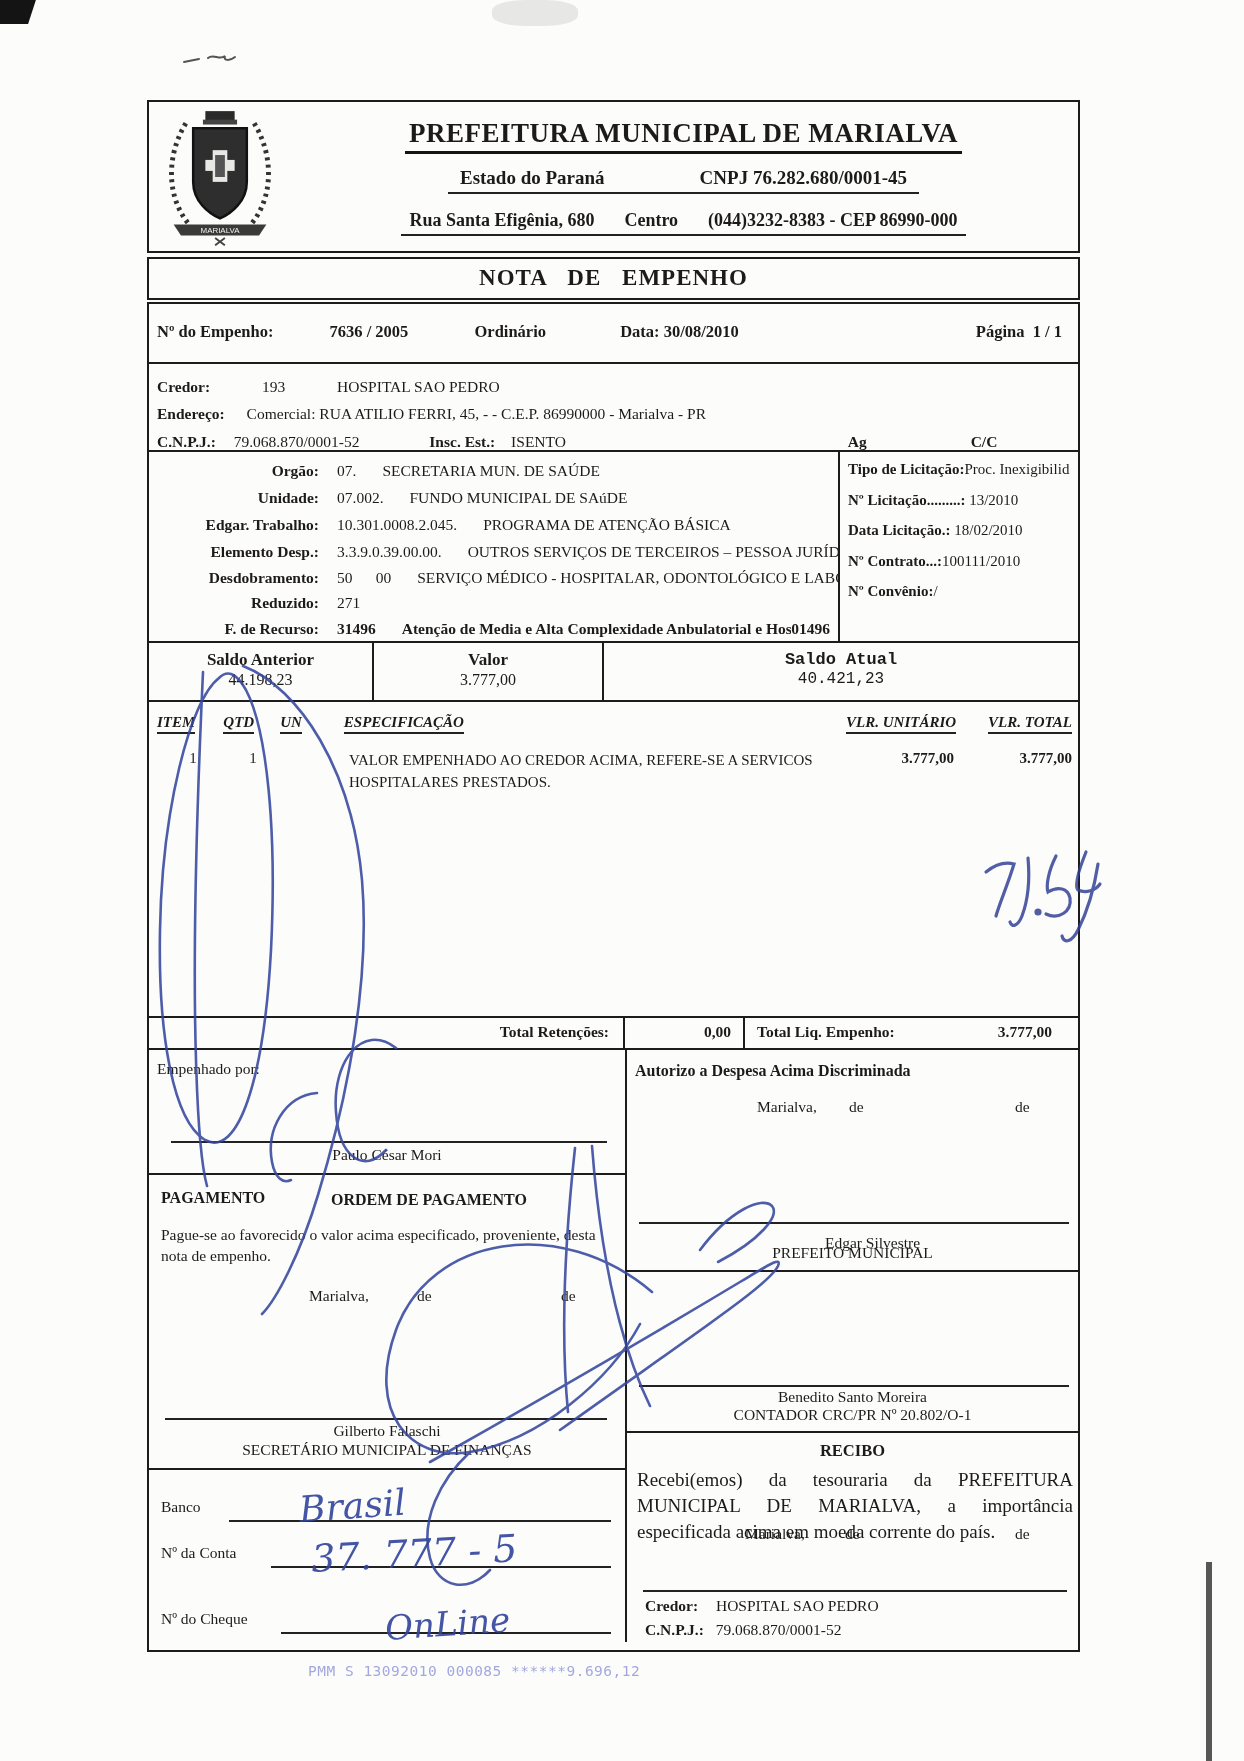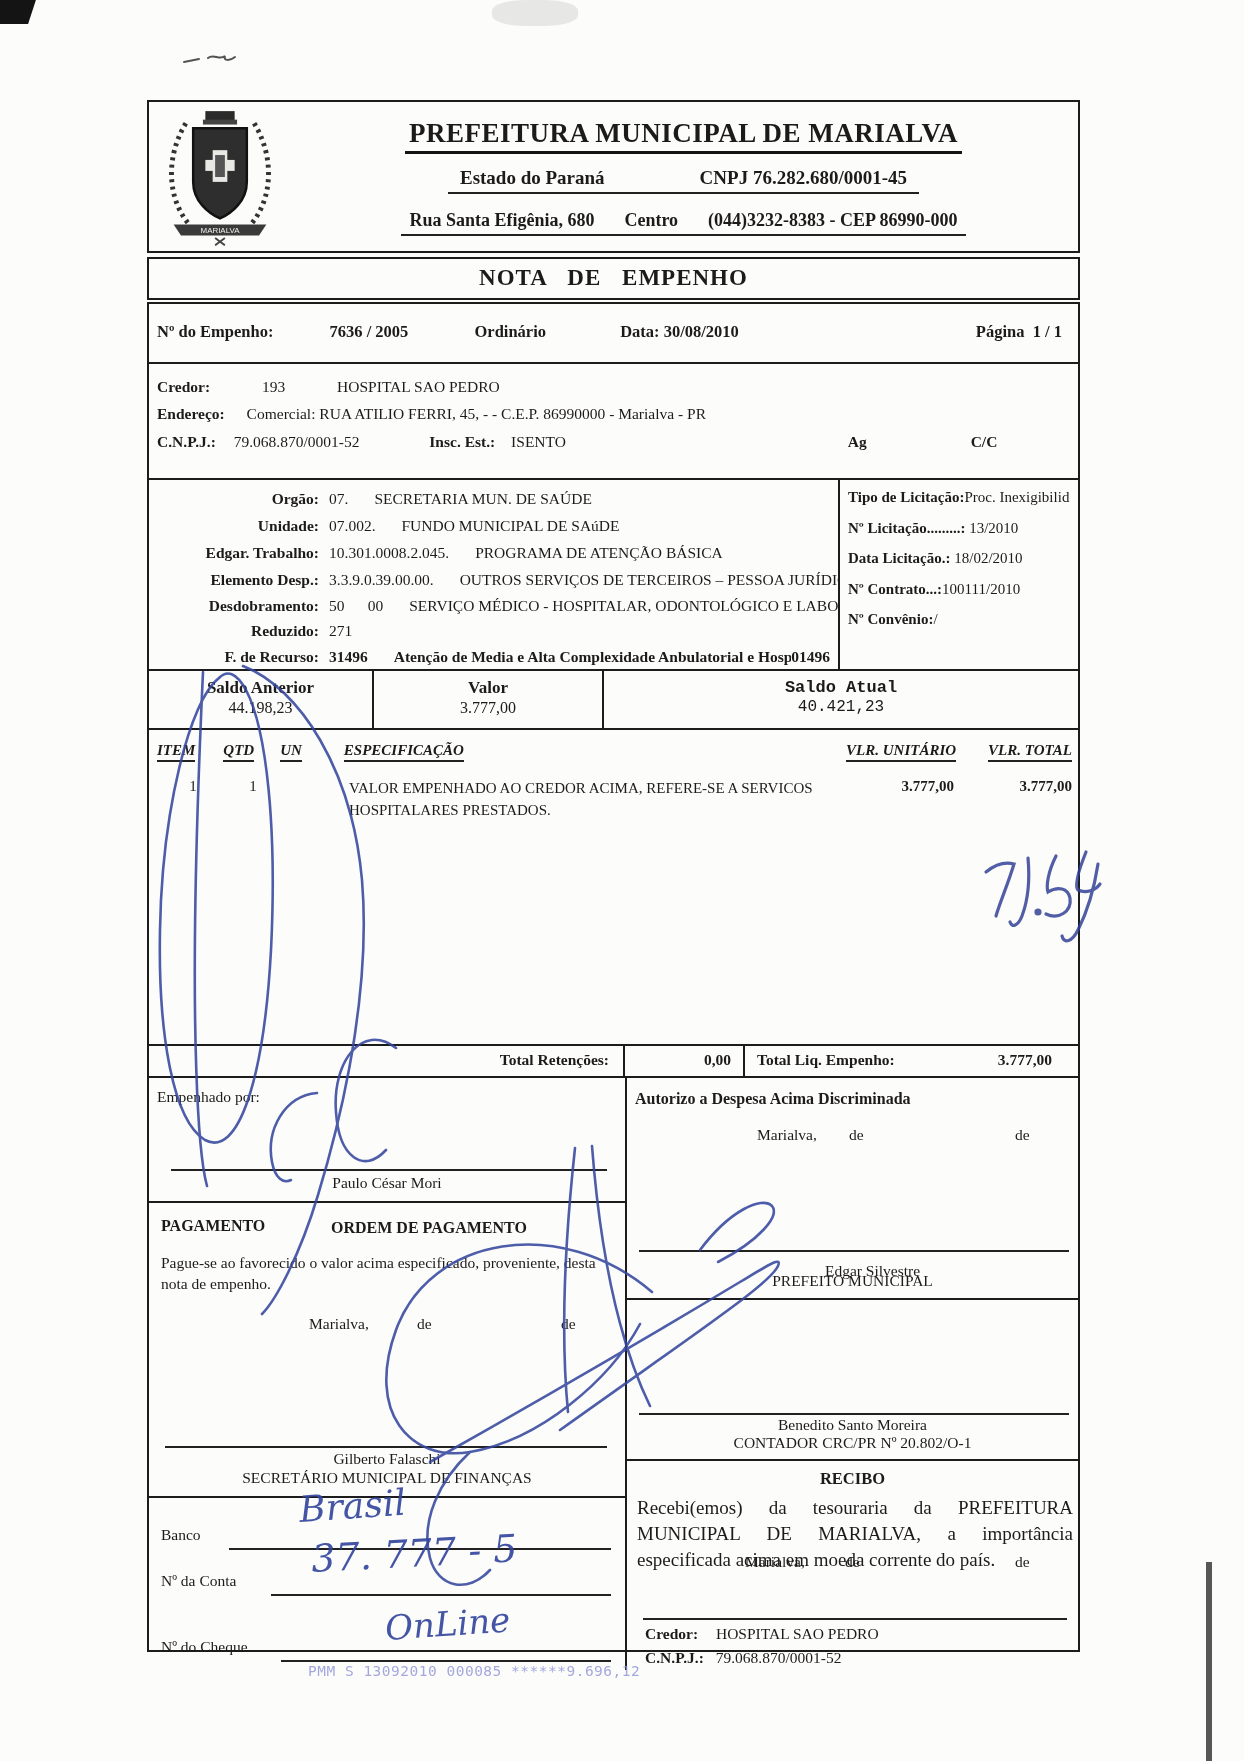--- a/index.html
+++ b/index.html
@@ -23,27 +23,27 @@
   .main{left:147px;top:302px;width:933px;height:1350px;}
   .sec{position:relative;border-bottom:2px solid #1c1c1c;box-sizing:border-box;}
   .row{position:absolute;white-space:nowrap;font-size:15.5px;}
   b.lbl{font-weight:bold;}
   
   .sec-emp{height:60px;}
   .sec-emp .row{top:18px;left:8px;font-size:16.5px;font-weight:bold;}
   .sec-emp .n1{margin-left:52px;} .sec-emp .n2{margin-left:62px;} .sec-emp .n3{margin-left:70px;}
   .sec-emp .pg{position:absolute;top:18px;right:16px;font-size:16.5px;font-weight:bold;}
   
-  .sec-cred{height:116px;font-size:15.5px;}
+  .sec-cred{height:88px;font-size:15.5px;}
   
   .sec-budget{height:191px;}
   .bud-left{position:absolute;left:0;top:0;width:689px;height:100%;}
   .bud-row{position:absolute;left:0;width:100%;display:flex;align-items:baseline;font-size:15.5px;white-space:nowrap;}
   .bud-row .bl{width:170px;text-align:right;font-weight:bold;flex:0 0 auto;}
-  .bud-row .bc{margin-left:10px;white-space:pre;flex:0 0 auto;text-align:center;}
+  .bud-row .bc{margin-left:18px;white-space:pre;flex:0 0 auto;text-align:center;}
   .bud-row .bd{margin-left:26px;overflow:hidden;}
   .bud-row .bx{margin-left:auto;margin-right:8px;font-weight:bold;}
   .bud-right{position:absolute;left:689px;top:0;right:0;height:100%;border-left:2px solid #1c1c1c;box-sizing:border-box;padding:9px 6px 6px 8px;display:flex;flex-direction:column;gap:13.5px;font-size:15px;white-space:nowrap;overflow:hidden;}
   
   .sec-saldos{height:59px;display:flex;}
   .sal{border-right:2px solid #1c1c1c;box-sizing:border-box;text-align:center;padding-top:7px;}
   .sal:last-child{border-right:none;}
   .sal .sl{font-size:17px;font-weight:bold;}
   .sal .sv{font-size:16px;margin-top:1px;}
   

